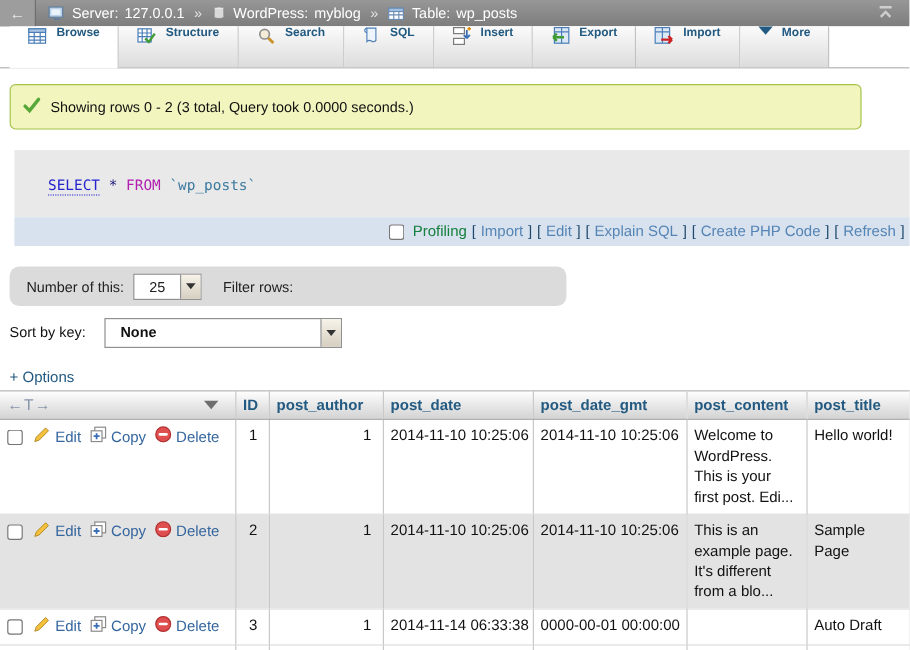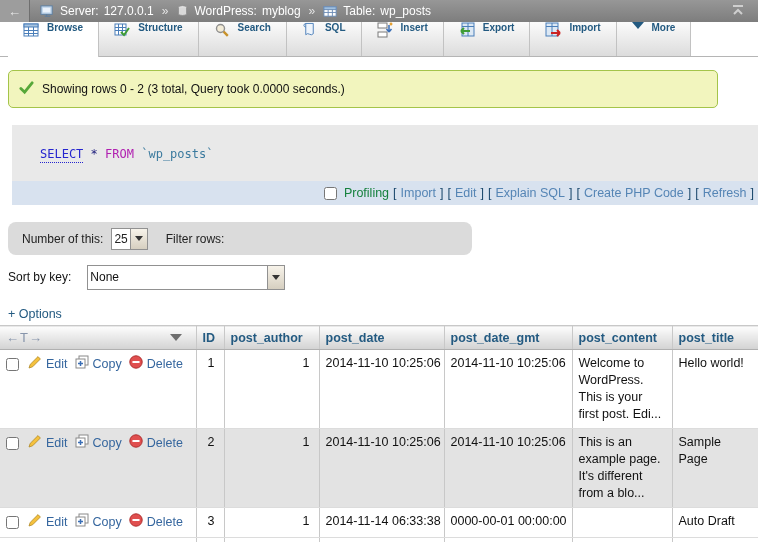--- a/index.html
+++ b/index.html
@@ -43,32 +43,32 @@
   .kw-table { color:#3b7a9e; }
   .sqlactions { background:#d8e2ef; height:24px; display:flex; align-items:center;
     justify-content:flex-end; padding-right:6px; gap:4px; color:#1d4a6e; font-size:12.5px; }
   .sqlactions a { color:#5585b5; text-decoration:none; cursor:pointer; }
   .sqlactions input { margin-right:3px; }
 
   
   .rowsbar { margin:17px 0 0 8px; width:464px; height:33px; background:#dbdbdb;
     border-radius:8px; display:flex; align-items:center; padding:0 14px; gap:8px; color:#222; }
   .wsel { display:inline-flex; height:22px; border:1px solid #919191; background:#fff; cursor:pointer; }
-  .wsel .val { display:flex; align-items:center; padding:0 2px; }
+  .wsel .val { display:flex; align-items:center; padding:0 12px; }
   .wsel .btn { width:17px; background:linear-gradient(#f7f3ea,#d6cfc0); border-left:1px solid #919191;
     display:flex; align-items:center; justify-content:center; }
   .wsel .btn i { width:0; height:0; border-left:4px solid transparent; border-right:4px solid transparent;
     border-top:5px solid #333; }
   .filterlabel { margin-left:10px; }
   .filterinput { width:152px; height:24px; border:1px solid #c0c0c0; padding:0 7px; font-size:12.5px;
     font-family:"Liberation Sans",sans-serif; color:#333; }
   .filterinput::placeholder { color:#a9a9a9; }
   .sortrow { margin:9px 0 0 8px; display:flex; align-items:center; gap:16px; height:26px; }
   .sortsel { width:198px; height:25px; }
-  .sortsel .val { flex:1; }
+  .sortsel .val { flex:1;font-weight:bold; }
   .options-link { display:inline-block; margin:17px 0 0 8px; color:#235a81; text-decoration:none;
     font-size:12.5px; cursor:pointer; }
 
   
   table.results { border-collapse:collapse; table-layout:fixed; width:758px; margin-top:4px;
     font-size:12.5px; }
   .results th { height:24px; background:linear-gradient(#fdfdfd,#d2d2d2);
     border-top:1px solid #c8c8c8; border-bottom:1px solid #b0b0b0; border-right:1px solid #c8c8c8;
     color:#235a81; font-weight:bold; text-align:left; padding:0 6px; white-space:nowrap; overflow:hidden; }
   .results th.actions-h { color:#8795ab; font-weight:normal; }

